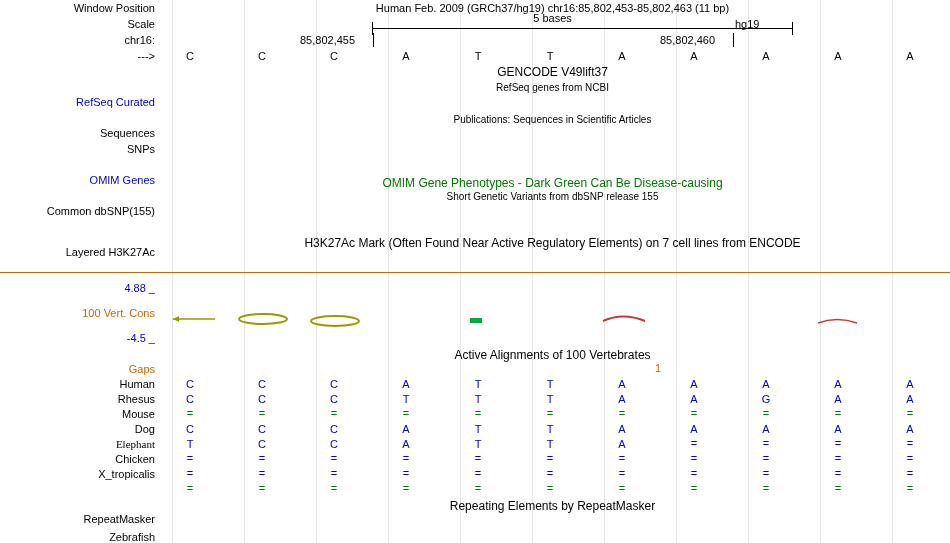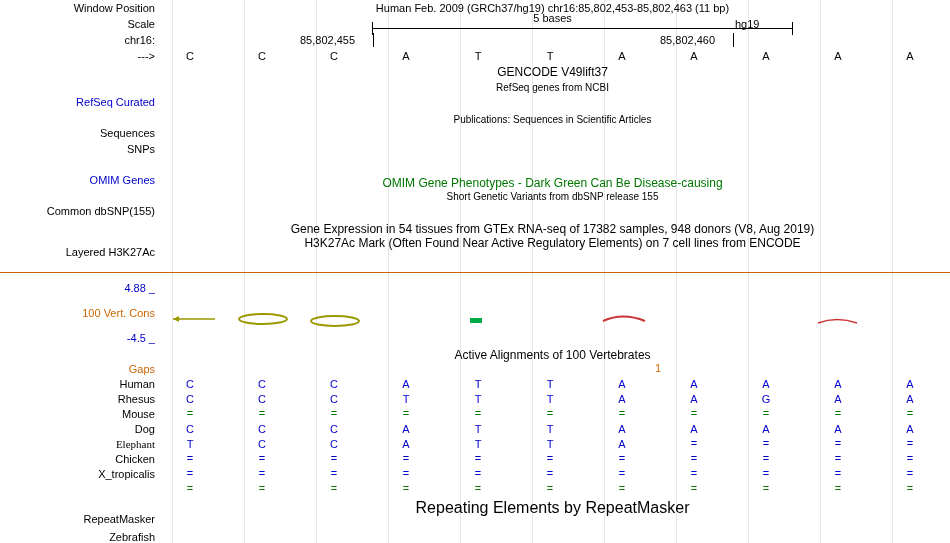--- a/index.html
+++ b/index.html
@@ -177,21 +177,20 @@
 
     <div class="centered" style="top:65px; font-size:12px;">GENCODE V49lift37</div>
     <div class="centered smallc" style="top:82px;">RefSeq genes from NCBI</div>
 
     <div class="centered smallc" style="top:114px;">Publications: Sequences in Scientific Articles</div>
 
     <div class="centered green" style="top:176px; font-size:12px;">OMIM Gene Phenotypes - Dark Green Can Be Disease-causing</div>
 
     <div class="centered smallc" style="top:191px;">Short Genetic Variants from dbSNP release 155</div>
 
-    <div class="centered" style="top:222px; font-size:12px;">Gene Expression in 54 tissues from GTEx RNA-seq of 17382 samples, 948 donors (V8, Aug 2019)</div>
 
     <div class="centered" style="top:236px; font-size:12px;">H3K27Ac Mark (Often Found Near Active Regulatory Elements) on 7 cell lines from ENCODE</div>
 
 
     <svg style="position:absolute; left:0; top:305px; width:795px; height:30px;">
       <line x1="18" y1="14" x2="60" y2="14" stroke="#999900" stroke-width="1.5"></line>
       <polygon points="18,14 24,11 24,17" fill="#999900"></polygon>
       <ellipse cx="108" cy="14" rx="24" ry="5" fill="none" stroke="#999900" stroke-width="2"></ellipse>
       <ellipse cx="180" cy="16" rx="24" ry="5" fill="none" stroke="#999900" stroke-width="2"></ellipse>
       <rect x="315" y="13" width="12" height="5" fill="#00aa44"></rect>
@@ -286,18 +285,18 @@
         <div class="eq" style="left: 236px; top: 483px; color: rgb(0, 119, 0);">=</div>
         <div class="eq" style="left: 308px; top: 483px; color: rgb(0, 119, 0);">=</div>
         <div class="eq" style="left: 380px; top: 483px; color: rgb(0, 119, 0);">=</div>
         <div class="eq" style="left: 452px; top: 483px; color: rgb(0, 119, 0);">=</div>
         <div class="eq" style="left: 524px; top: 483px; color: rgb(0, 119, 0);">=</div>
         <div class="eq" style="left: 596px; top: 483px; color: rgb(0, 119, 0);">=</div>
         <div class="eq" style="left: 668px; top: 483px; color: rgb(0, 119, 0);">=</div>
         <div class="eq" style="left: 740px; top: 483px; color: rgb(0, 119, 0);">=</div>
       </div>
 
-    <div class="centered" style="top:499px; font-size:16px;">Repeating Elements by RepeatMasker</div>
+    <div class="centered" style="top:499px; font-size:12px;">Repeating Elements by RepeatMasker</div>
   </div>
 
   <div class="sep" style="top:272px;"></div>
 
 </div>
 
 </body></html>

